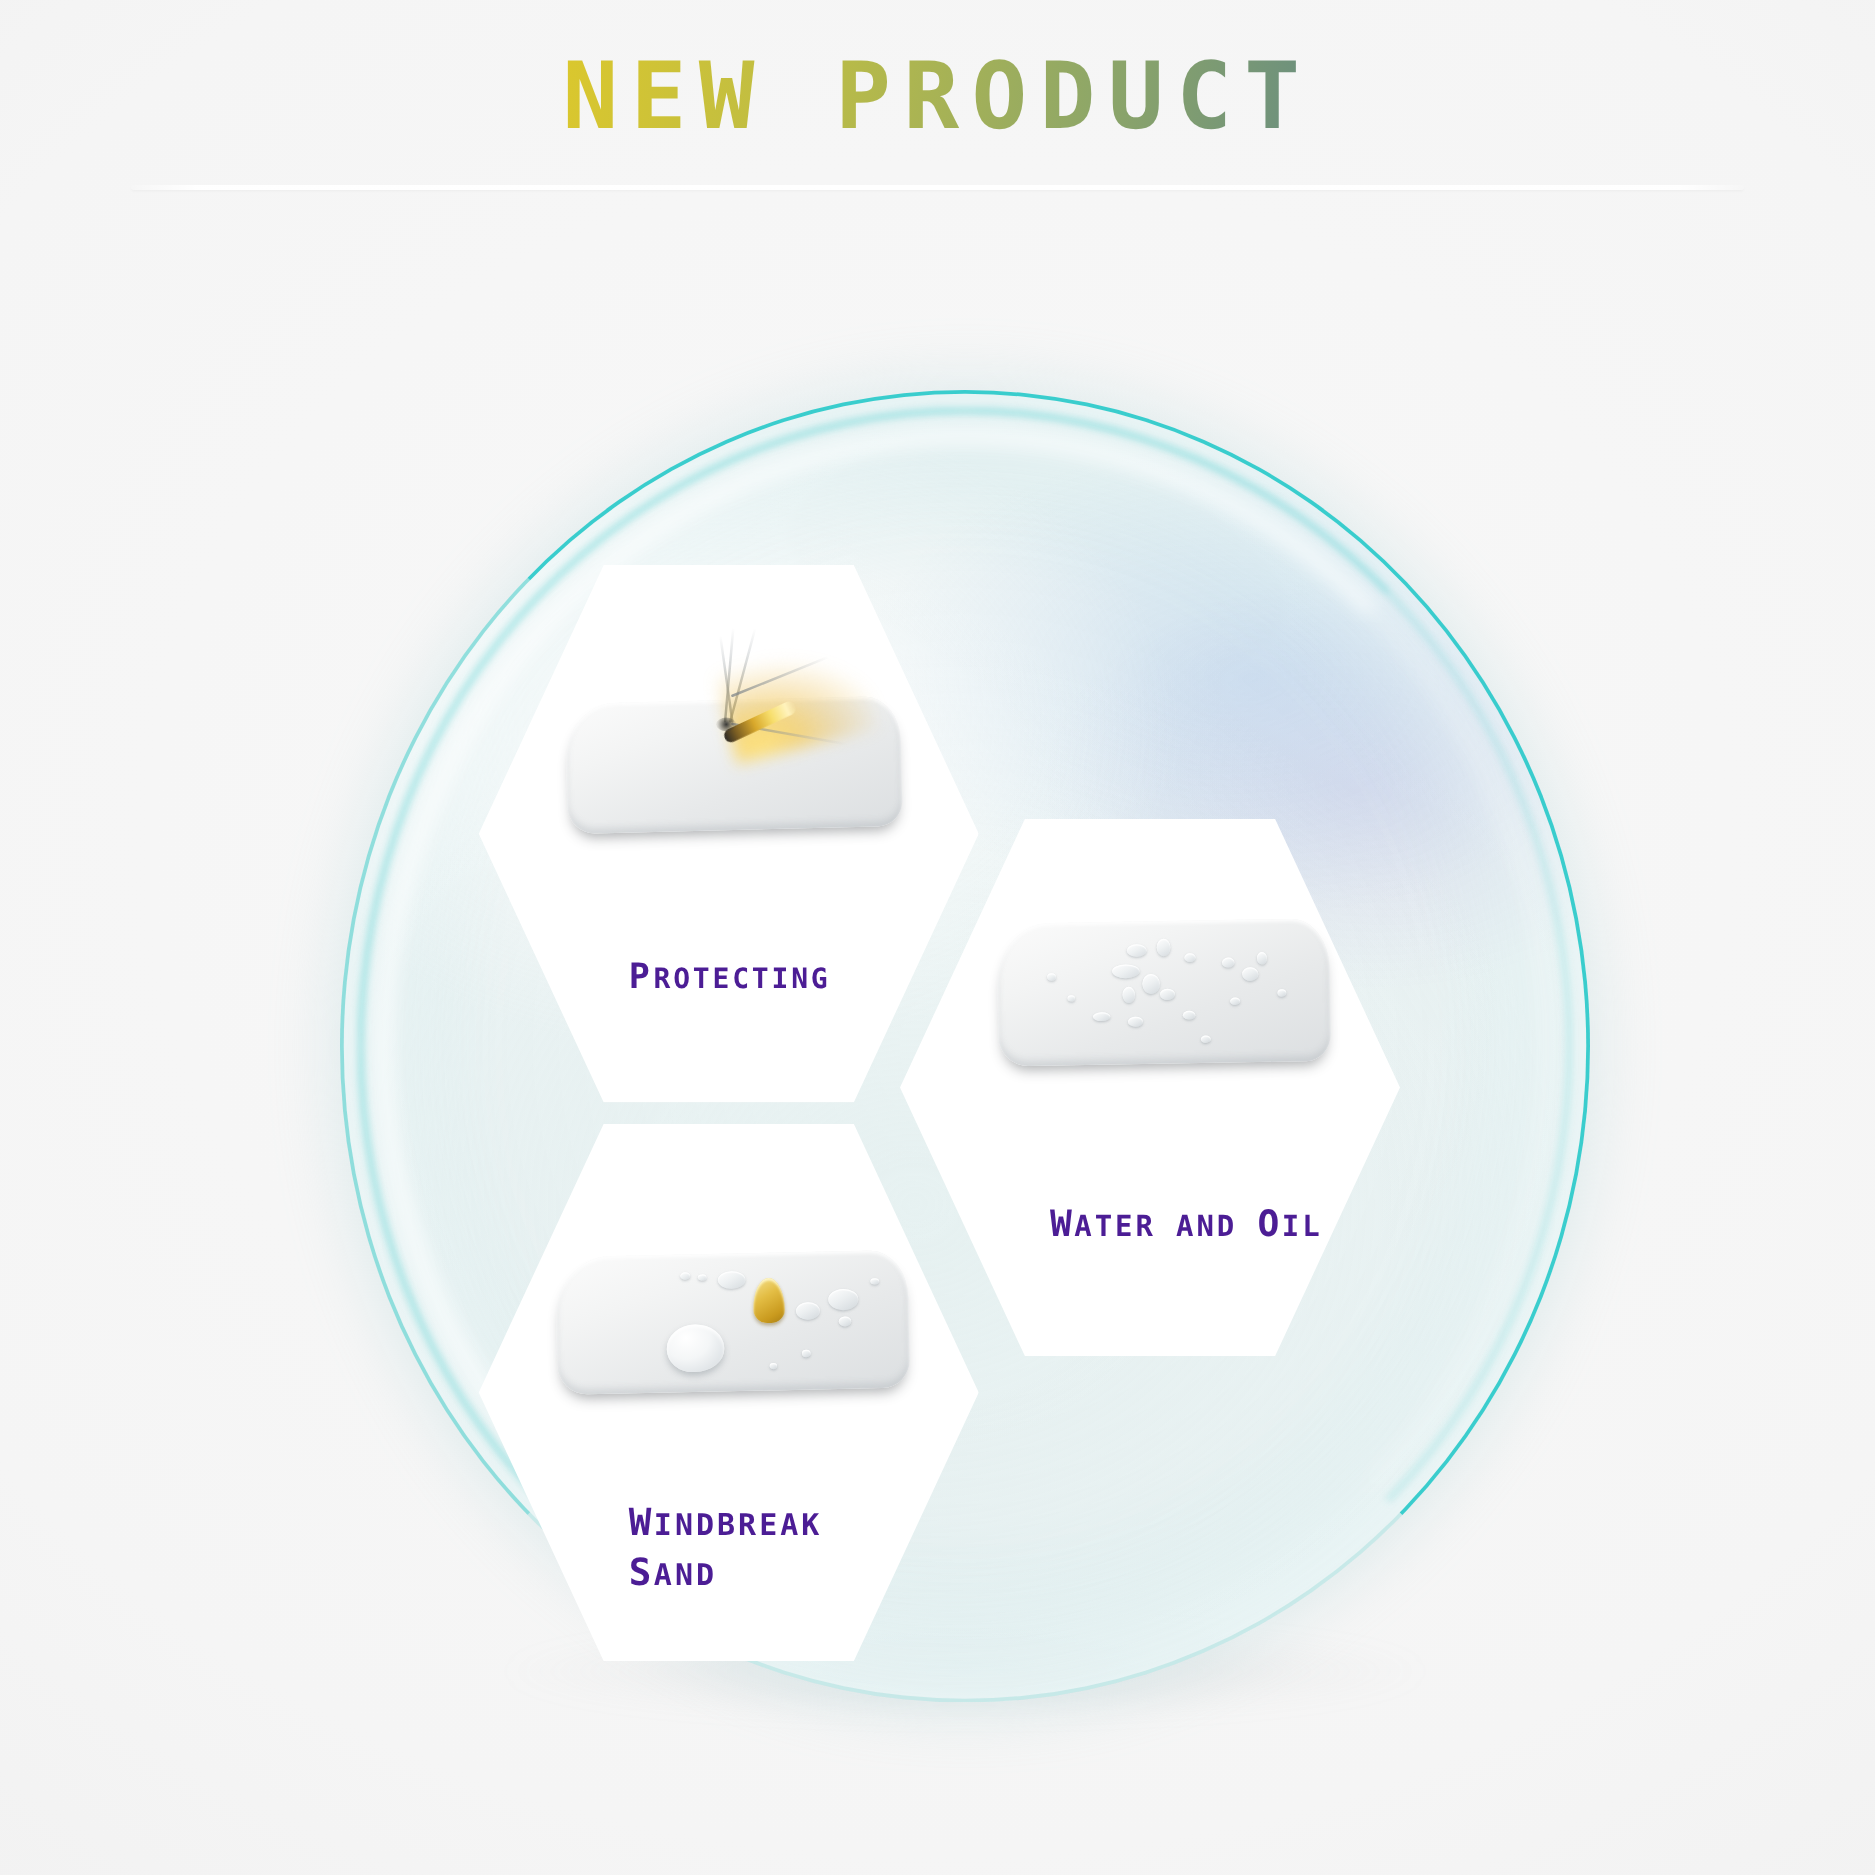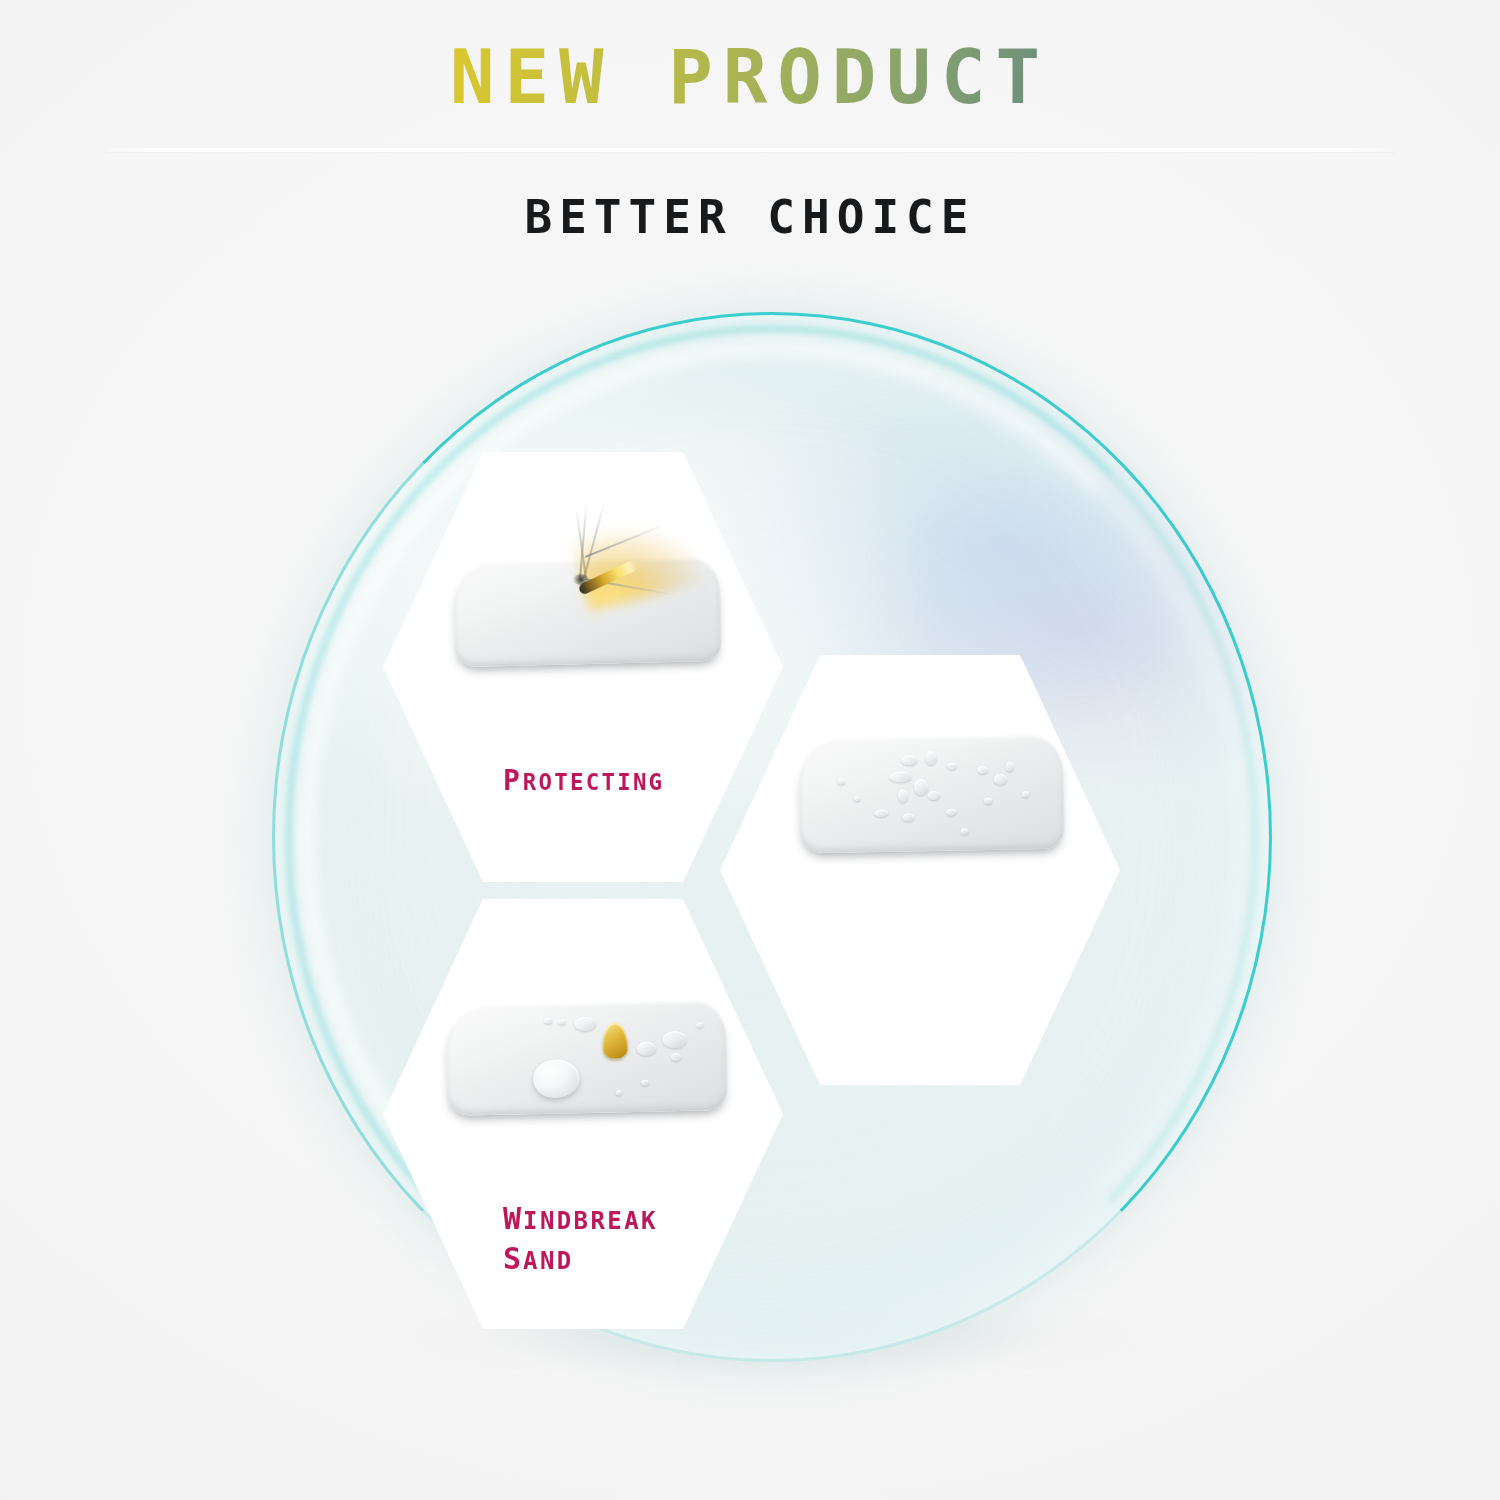--- a/index.html
+++ b/index.html
@@ -160,21 +160,21 @@
     position: absolute;
     background: #ffffff;
     -webkit-clip-path: polygon(25% 0%, 75% 0%, 100% 50%, 75% 100%, 25% 100%, 0% 50%);
     clip-path: polygon(25% 0%, 75% 0%, 100% 50%, 75% 100%, 25% 100%, 0% 50%);
   }
   .hex-label {
     position: absolute;
     left: 0;
     width: 100%;
     text-align: left;
-    color: #be185d;
+    color: #4c1d95;
     font-family: "DejaVu Sans Mono", "Liberation Mono", monospace;
     font-weight: 700;
     line-height: 1.34;
   }
   .hex-label .ln { display: block; white-space: nowrap; }
   
   .cap  { font-size: 1em; }
   .rest { font-size: 0.80em; letter-spacing: 0.10em; }
 
   
@@ -285,21 +285,20 @@
   }
 </style>
 </head>
 <body>
 
 <div id="stage">
 
   <div id="header-block">
     <div id="main-title">NEW PRODUCT</div>
     <div id="title-divider"></div>
-    <div id="sub-title">BETTER CHOICE</div>
   </div>
 
   <div id="bubble-wrap">
     <div id="bubble-shadow"></div>
     <div id="bubble"></div>
     <div id="bubble-inner-band"></div>
     <div id="bubble-arc2"></div>
     <div id="bubble-rim"></div>
   </div>
 
@@ -342,20 +341,23 @@
       <div class="drop" style="left:104px;top:76px;width:12px;height:8px;"></div>
       <div class="drop" style="left:148px;top:72px;width:10px;height:7px;"></div>
       <div class="drop" style="left:186px;top:62px;width:8px;height:6px;"></div>
       <div class="drop" style="left:40px;top:40px;width:7px;height:6px;"></div>
       <div class="drop" style="left:56px;top:58px;width:6px;height:5px;"></div>
       <div class="drop" style="left:224px;top:56px;width:7px;height:6px;"></div>
       <div class="drop" style="left:162px;top:92px;width:8px;height:6px;"></div>
     </div>
 
     <div class="hex-label">
+      <span class="ln">
+        <span class="cap">W</span><span class="rest">ATER AND </span><span class="cap">O</span><span class="rest">IL</span>
+      </span>
     </div>
   </div>
 
   <div class="hex" id="hex-wind">
 
     <div class="lens" id="lens-wind">
       <div class="drop" style="left:100px;top:14px;width:8px;height:6px;"></div>
       <div class="drop" style="left:114px;top:16px;width:7px;height:5px;"></div>
       <div class="drop" style="left:130px;top:14px;width:22px;height:14px;"></div>
       <div class="oil-drop" style="left:158px;top:20px;width:25px;height:36px;"></div>

